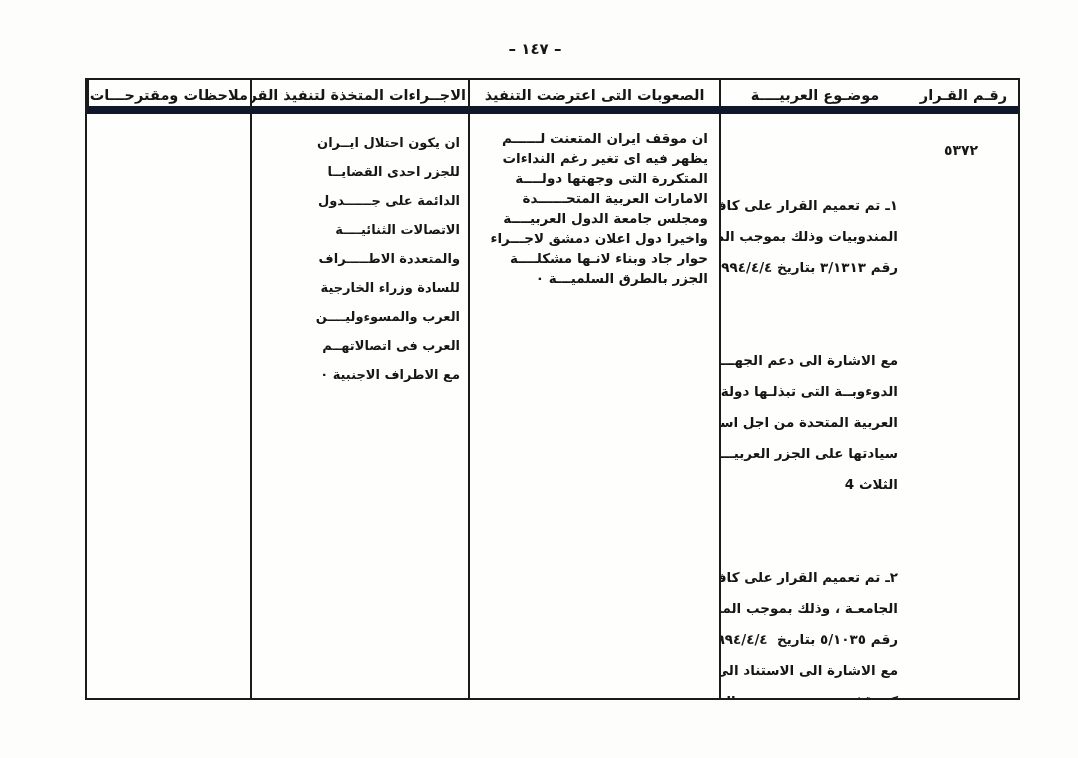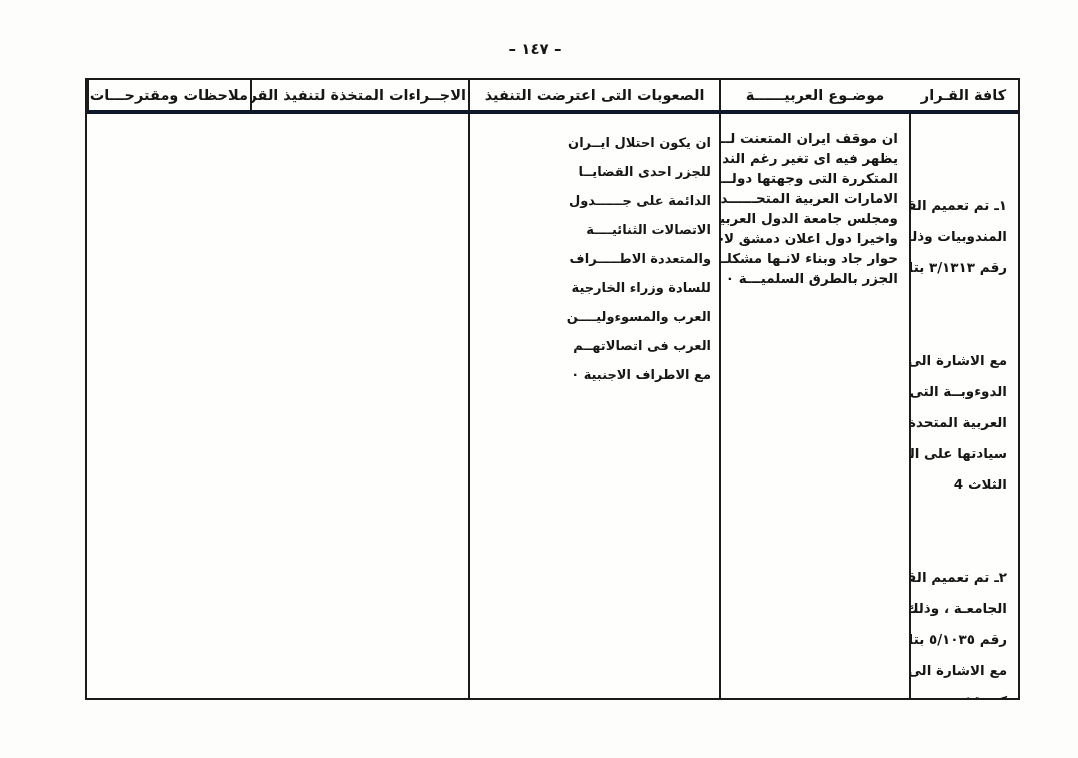--- a/index.html
+++ b/index.html
@@ -29,21 +29,21 @@
     grid-template-columns:109px 190px 251px 218px 1fr;
     grid-template-rows:34px 1fr;
     background:#fefefc;
   }
   .cell{
     box-sizing:border-box;
     overflow:hidden;
   }
   .divider{border-left:2px solid #1b1b1b;}
   .hcell{
-    border-bottom:4px solid #0f172a;
+    border-bottom:8px solid #0f172a;
     font-weight:700;
     font-size:14.5px;
     text-align:center;
     line-height:31px;
     white-space:nowrap;
     padding:0 2px;
   }
   .bcell{
     padding:14px 11px 0 6px;
     font-weight:700;
@@ -64,26 +64,27 @@
 </style>
 </head>
 <body>
 
 <div class="page">
 
   <div class="page-number">– ١٤٧ –</div>
 
   <div class="doc-table">
 
-    <div class="cell hcell">كافة القـرار</div>
-    <div class="cell hcell divider">موضـوع العربيــــــة</div>
+    <div class="cell hcell">رقـم القـرار</div>
+    <div class="cell hcell divider">موضـوع العربيــــة</div>
     <div class="cell hcell divider">الصعوبات التى اعترضت التنفيذ</div>
     <div class="cell hcell divider">الاجــراءات المتخذة لتنفيذ القرار</div>
     <div class="cell hcell divider">ملاحظات ومقترحـــات</div>
 
+    <div class="cell bcell cell-number">٥٣٧٢</div>
 
 
     <div class="cell bcell cell-actions divider">
       <div class="para1">١ـ تم تعميم القرار على كافــــــة
 المندوبيات وذلك بموجب المذكـرة
 رقم ٣/١٣١٣ بتاريخ ١٩٩٤/٤/٤ ٠</div>
       <div class="para2">مع الاشارة الى دعم الجهــــــود
 الدوءوبــة التى تبذلـها دولة الامارات
 العربية المتحدة من اجل استعـادة
 سيادتها على الجزر العربيــــــة

